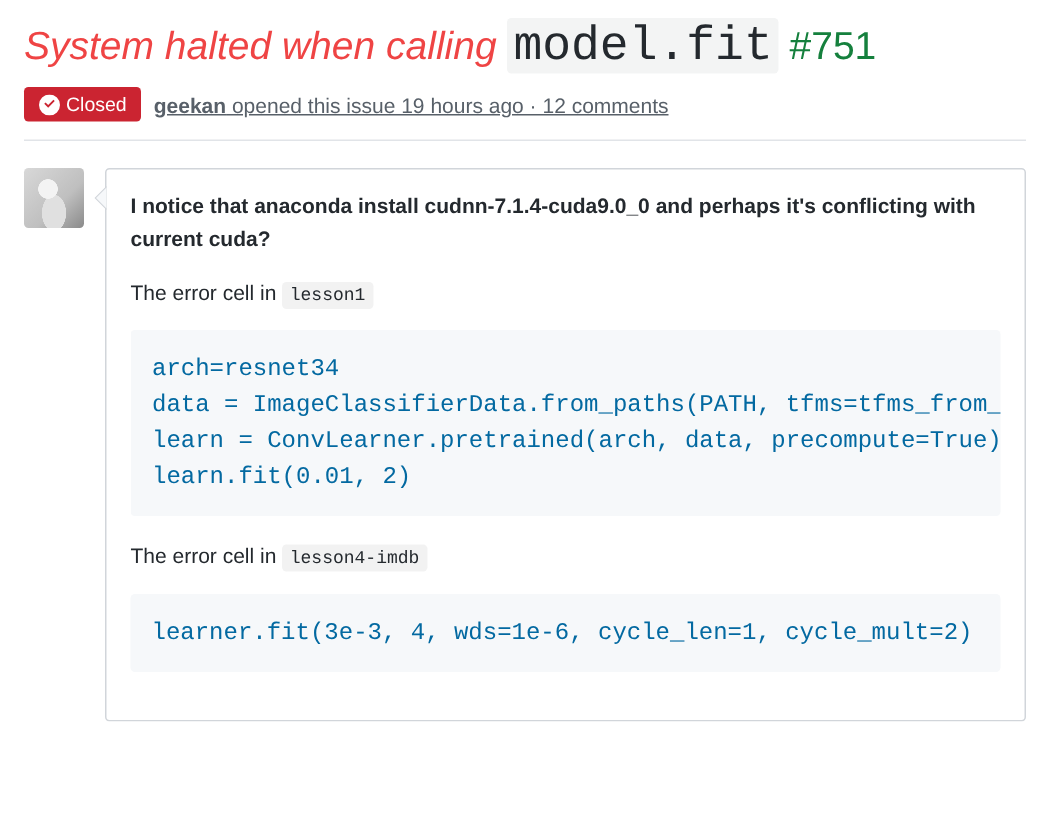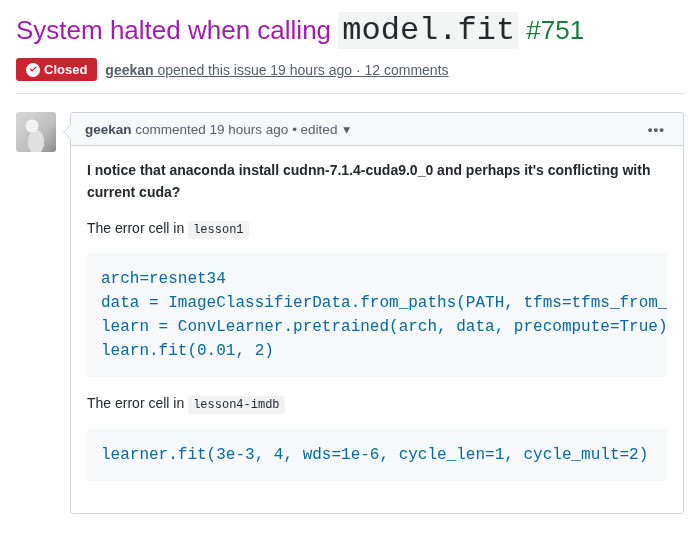--- a/index.html
+++ b/index.html
@@ -11,21 +11,21 @@
     width: 700px;
     padding: 12px 16px 0 16px;
   }
   .issue-header { margin-bottom: 8px; }
   .issue-title {
     font-size: 26px;
     font-weight: 400;
     line-height: 1.2;
     word-wrap: break-word;
   }
-  .issue-title .title-text { color: #a21caf; }
+  .issue-title .title-text { color: #ef4444; font-style: italic; }
   .issue-title .title-code {
     font-family: SFMono-Regular, Consolas, "Liberation Mono", Menlo, monospace;
     font-size: 32px;
     background: rgba(27,31,35,0.05);
     border-radius: 3px;
     padding: 0 4px;
   }
   .issue-number { color: #15803d; font-weight: 300; }
   .meta-row {
     display: flex;
@@ -37,21 +37,21 @@
   }
   .state-badge {
     display: inline-flex;
     align-items: center;
     gap: 4px;
     background: #cb2431;
     color: #fff;
     padding: 4px 10px;
     border-radius: 3px;
     font-size: 13px;
-    font-weight: 700;
+    font-weight: 400;
   }
   .state-badge svg { fill: #fff; }
   .meta-text { color: #586069; font-size: 14px; text-decoration: underline; }
   .meta-text .author { color: #586069; font-weight: 600; }
 
   .timeline { display: flex; gap: 14px; margin-top: 18px; }
   .avatar {
     width: 40px; height: 40px;
     background: linear-gradient(135deg,#d8d8d8 0%, #bfbfbf 60%, #8a8a8a 100%);
     border-radius: 3px;
@@ -150,25 +150,20 @@
     </span>
     <span class="meta-text">
       <a class="author">geekan</a><span> opened this issue 19 hours ago · 12 comments</span>
     </span>
   </div>
 </div>
 
 <div class="timeline">
   <div class="avatar"></div>
   <div class="comment-box">
-    <div class="comment-header">
-      <span><a class="author">geekan</a><span> commented 19 hours ago • edited </span><span class="edited-caret">▾</span></span>
-      <span class="spacer"></span>
-      <span class="kebab">•••</span>
-    </div>
     <div class="comment-body">
       <p><strong>I notice that anaconda install cudnn-7.1.4-cuda9.0_0 and perhaps it's conflicting with current cuda?</strong></p>
       <p>
         <span>The error cell in </span><code class="inline-code">lesson1</code>
       </p>
       <pre class="code-block">arch=resnet34
 data = ImageClassifierData.from_paths(PATH, tfms=tfms_from_model(arch, sz))
 learn = ConvLearner.pretrained(arch, data, precompute=True)
 learn.fit(0.01, 2)</pre>
       <p>

